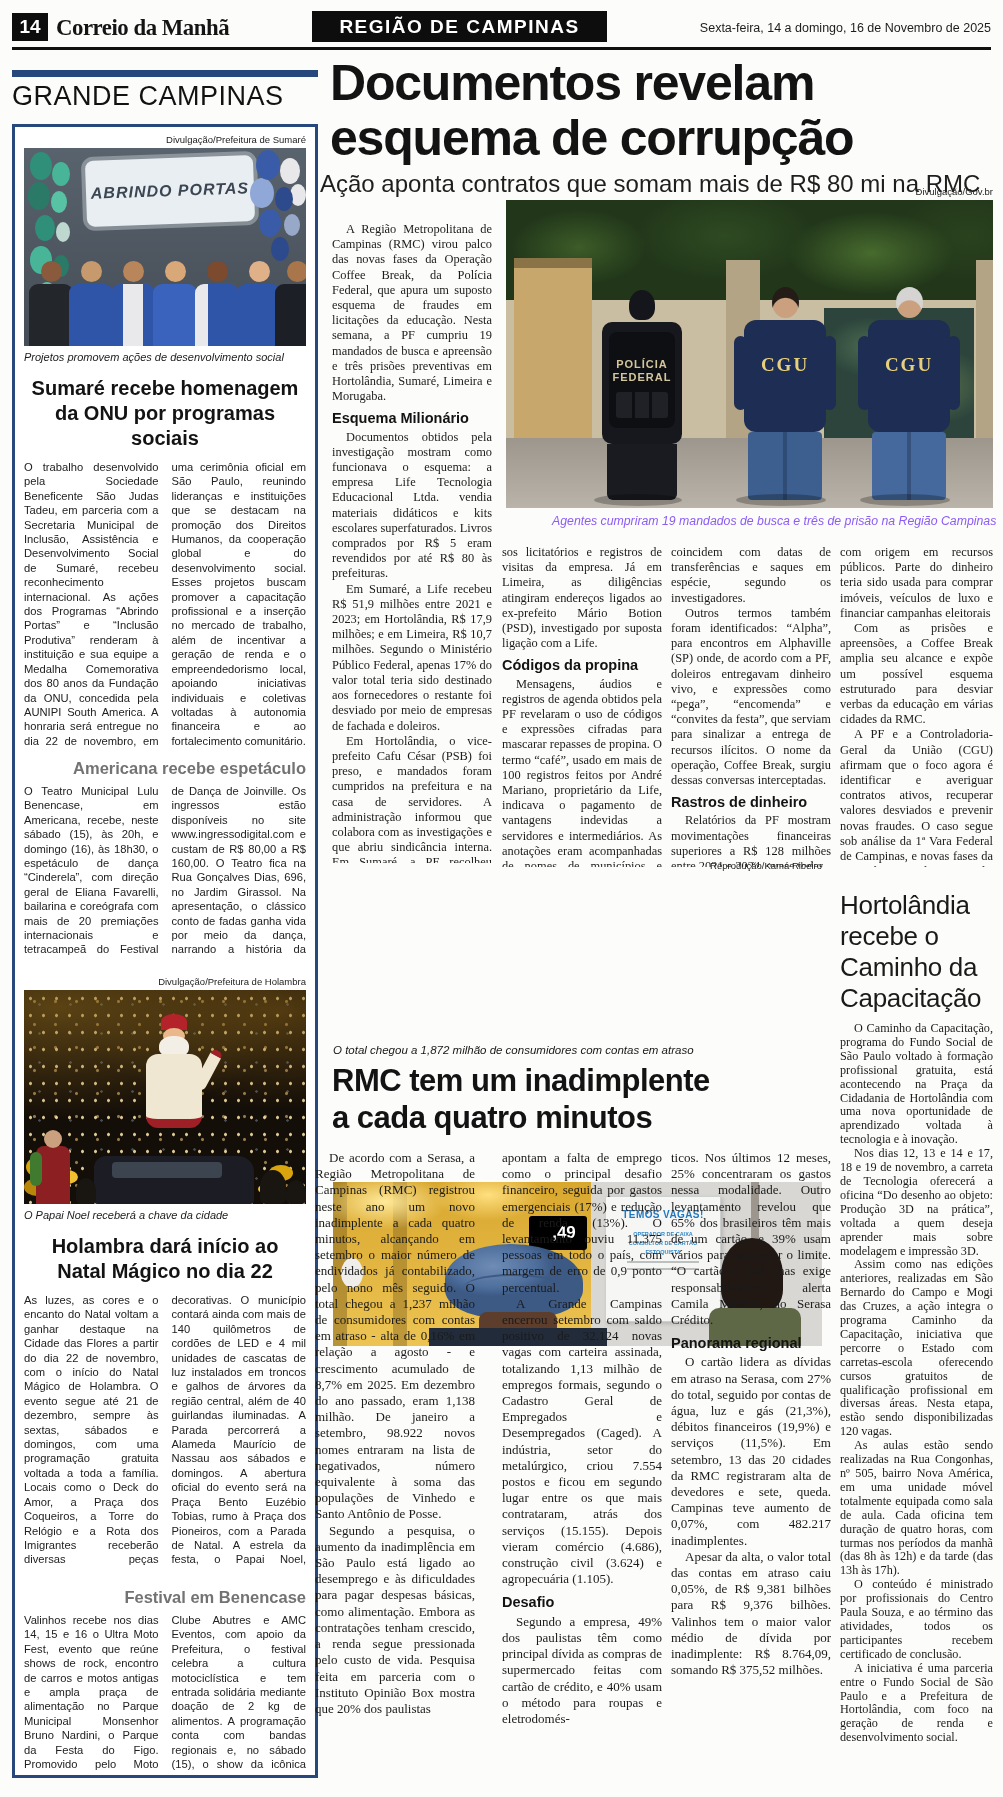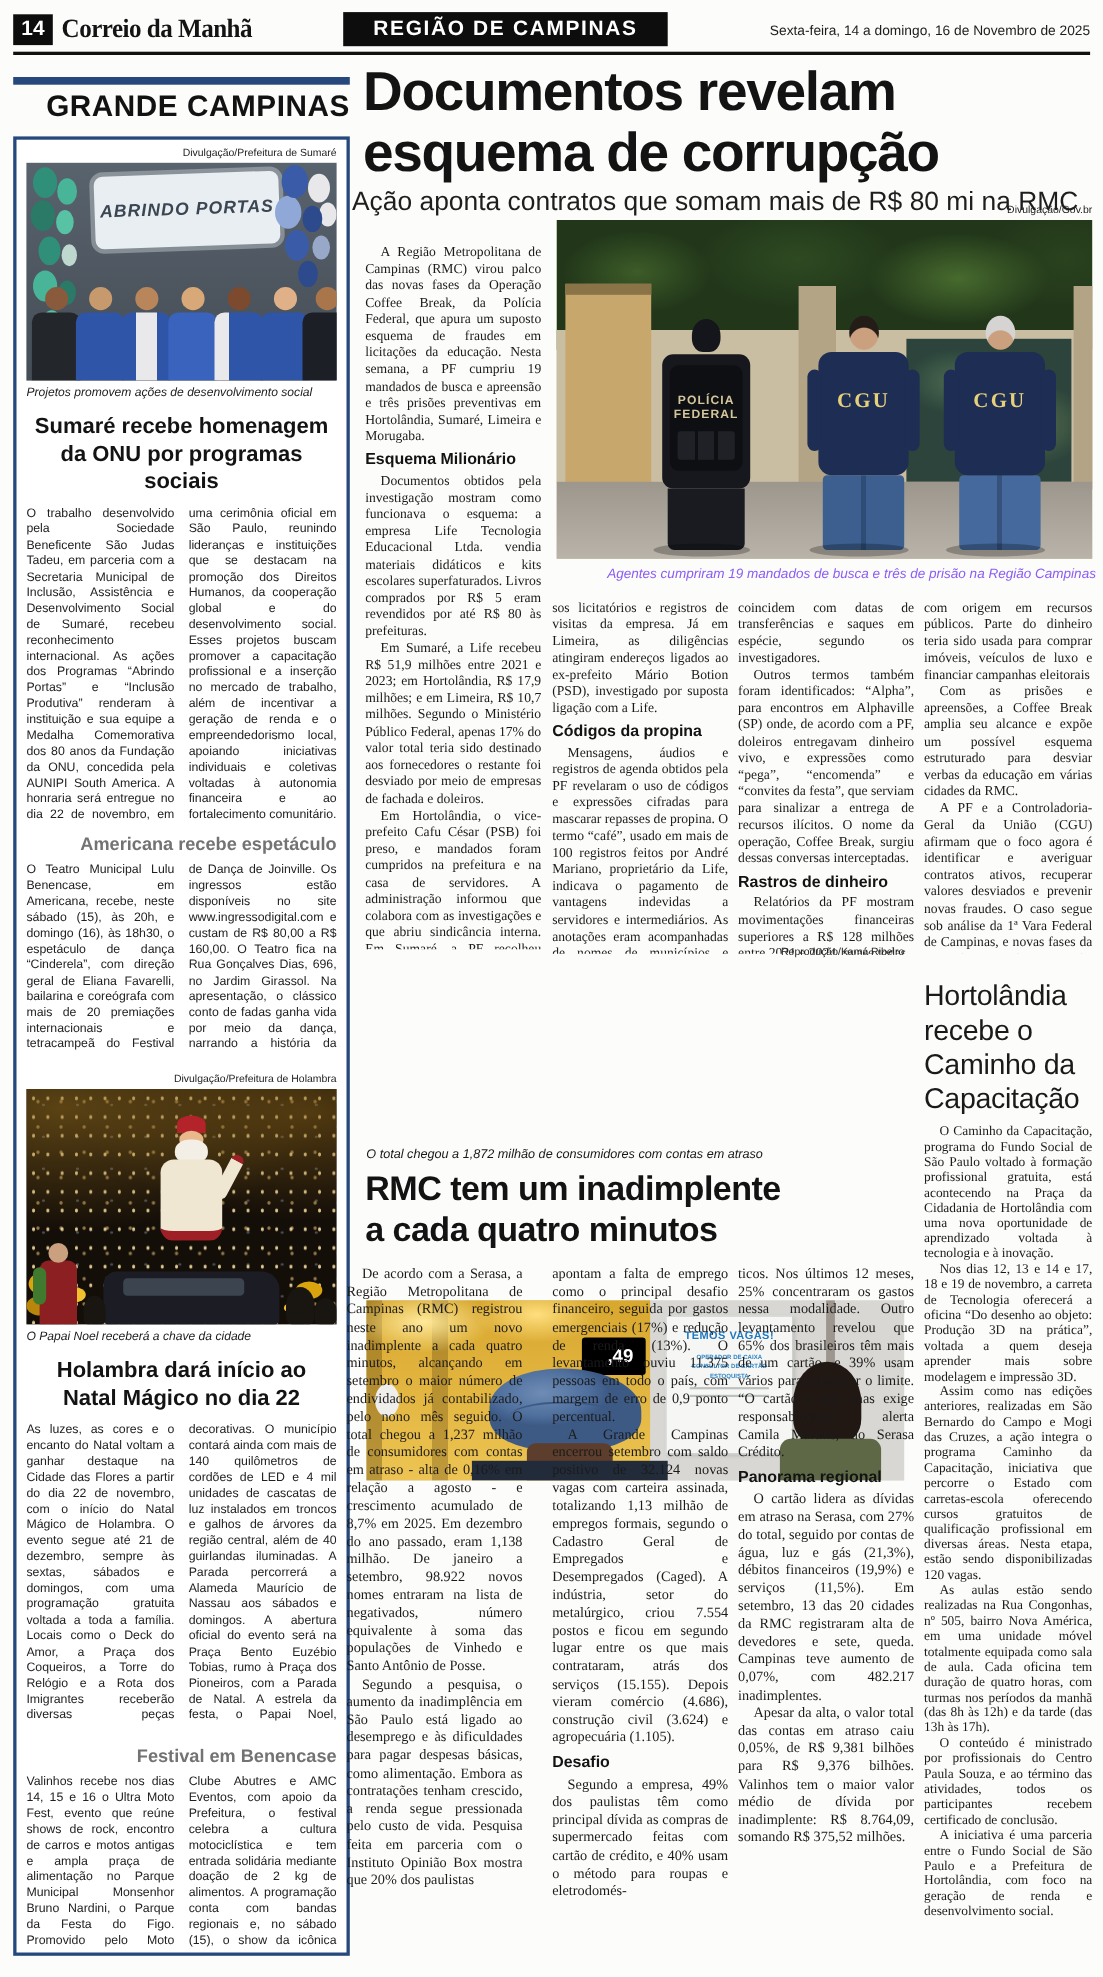--- a/index.html
+++ b/index.html
@@ -14,21 +14,21 @@
   .masthead { left:56px; top:14px; font-family:"Liberation Serif", serif; font-weight:bold;
               font-size:24px; letter-spacing:-0.5px; transform:scaleX(.95); transform-origin:left top; }
   .section-box { left:312px; top:11px; width:295px; height:31px; background:#0d0d0d; color:#fff;
                  display:flex; align-items:center; justify-content:center; font-size:19px;
                  font-weight:bold; letter-spacing:1.5px; }
   .issue-date { right:12px; top:21px; font-size:12.5px; color:#1d1d1d; }
   .header-rule { left:12px; top:47px; width:979px; height:3px; background:#101010; }
 
   
   .blue-bar { left:12px; top:70px; width:306px; height:7px; background:#27487c; }
-  .kicker { left:12px; top:81px; width:306px; text-align:right; font-size:27px; font-weight:700;
+  .kicker { left:12px; top:81px; width:306px; text-align:left; font-size:27px; font-weight:400;
             letter-spacing:.5px; color:#121212; }
   .left-box { left:12px; top:124px; width:306px; height:1654px; border:3px solid #27487c;
               background:#fff; padding:5px 9px; overflow:hidden; }
   .credit { font-size:9.5px; color:#222; text-align:right; margin:2px 0 3px; }
   .photo { position:relative; overflow:hidden; }
   .caption { font-style:italic; font-size:11px; color:#1b1b1b; margin:5px 0 0; }
   .lhead { text-align:center; font-weight:bold; font-size:20px; line-height:25px; margin:13px 0 9px; color:#131313;}
   .lbody { column-count:2; column-gap:13px; column-fill:auto; font-size:11.2px; line-height:14.4px;
            text-align:justify; color:#212121; overflow:hidden; }
   .lsub { text-align:right; font-weight:bold; font-size:16.5px; margin:9px 0 6px; color:#737373;}

